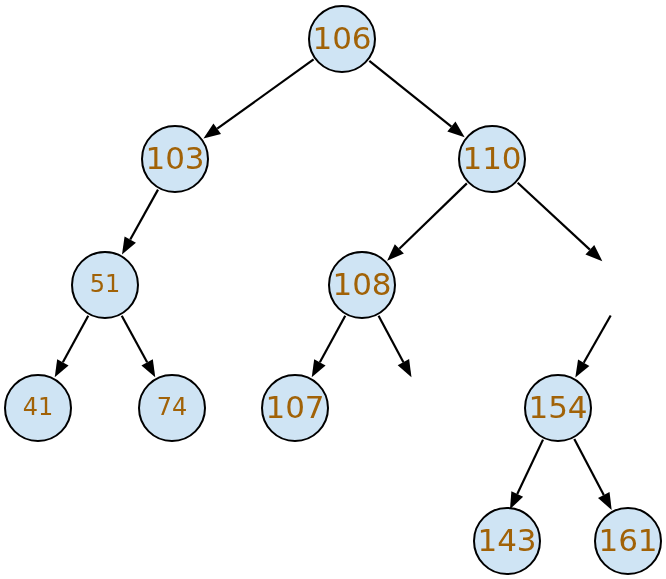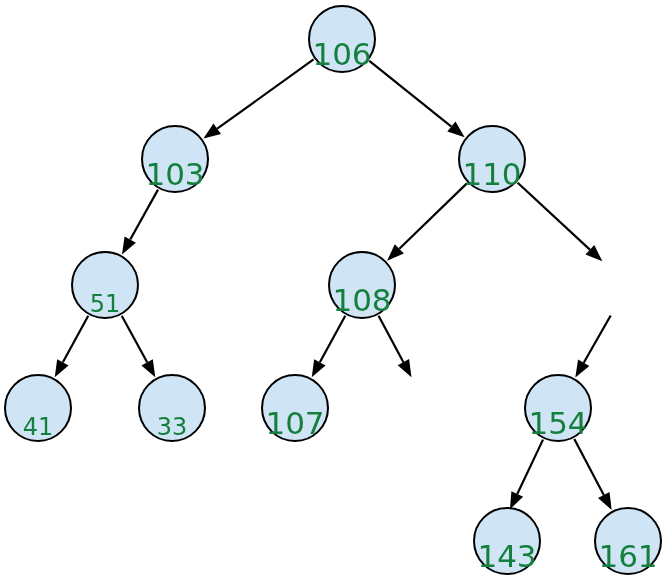--- a/index.html
+++ b/index.html
@@ -36,23 +36,23 @@
     width: 666px;
     height: 579px;
   }
   .tree-node {
     position: absolute;
     box-sizing: border-box;
     border-radius: 50%;
     background: #cfe4f4;
     border: 2.4px solid #000000;
     display: flex;
-    align-items: flex-end;
+    align-items: center;
     justify-content: center;
-    color: #15803d;
+    color: #a16207;
     line-height: 1;
   }
   .node-label {
     display: block;
     font-size: 31px;
     letter-spacing: 0px;
     transform: translateY(-1px);
     white-space: nowrap;
   }
   .node-label.narrow {
@@ -102,21 +102,21 @@
       <div class="tree-node" style="left: 71px; top: 251px; width: 68px; height: 68px; background: rgb(207, 228, 244); border-color: rgb(0, 0, 0);">
         <span class="node-label narrow">51</span>
       </div>
       <div class="tree-node" style="left: 328px; top: 251px; width: 68px; height: 68px; background: rgb(207, 228, 244); border-color: rgb(0, 0, 0);">
         <span class="node-label">108</span>
       </div>
       <div class="tree-node" style="left: 4px; top: 374px; width: 68px; height: 68px; background: rgb(207, 228, 244); border-color: rgb(0, 0, 0);">
         <span class="node-label narrow">41</span>
       </div>
       <div class="tree-node" style="left: 138px; top: 374px; width: 68px; height: 68px; background: rgb(207, 228, 244); border-color: rgb(0, 0, 0);">
-        <span class="node-label narrow">33</span>
+        <span class="node-label narrow">74</span>
       </div>
       <div class="tree-node" style="left: 261px; top: 374px; width: 68px; height: 68px; background: rgb(207, 228, 244); border-color: rgb(0, 0, 0);">
         <span class="node-label">107</span>
       </div>
       <div class="tree-node" style="left: 524px; top: 374px; width: 68px; height: 68px; background: rgb(207, 228, 244); border-color: rgb(0, 0, 0);">
         <span class="node-label">154</span>
       </div>
       <div class="tree-node" style="left: 473px; top: 507px; width: 68px; height: 68px; background: rgb(207, 228, 244); border-color: rgb(0, 0, 0);">
         <span class="node-label">143</span>
       </div>

